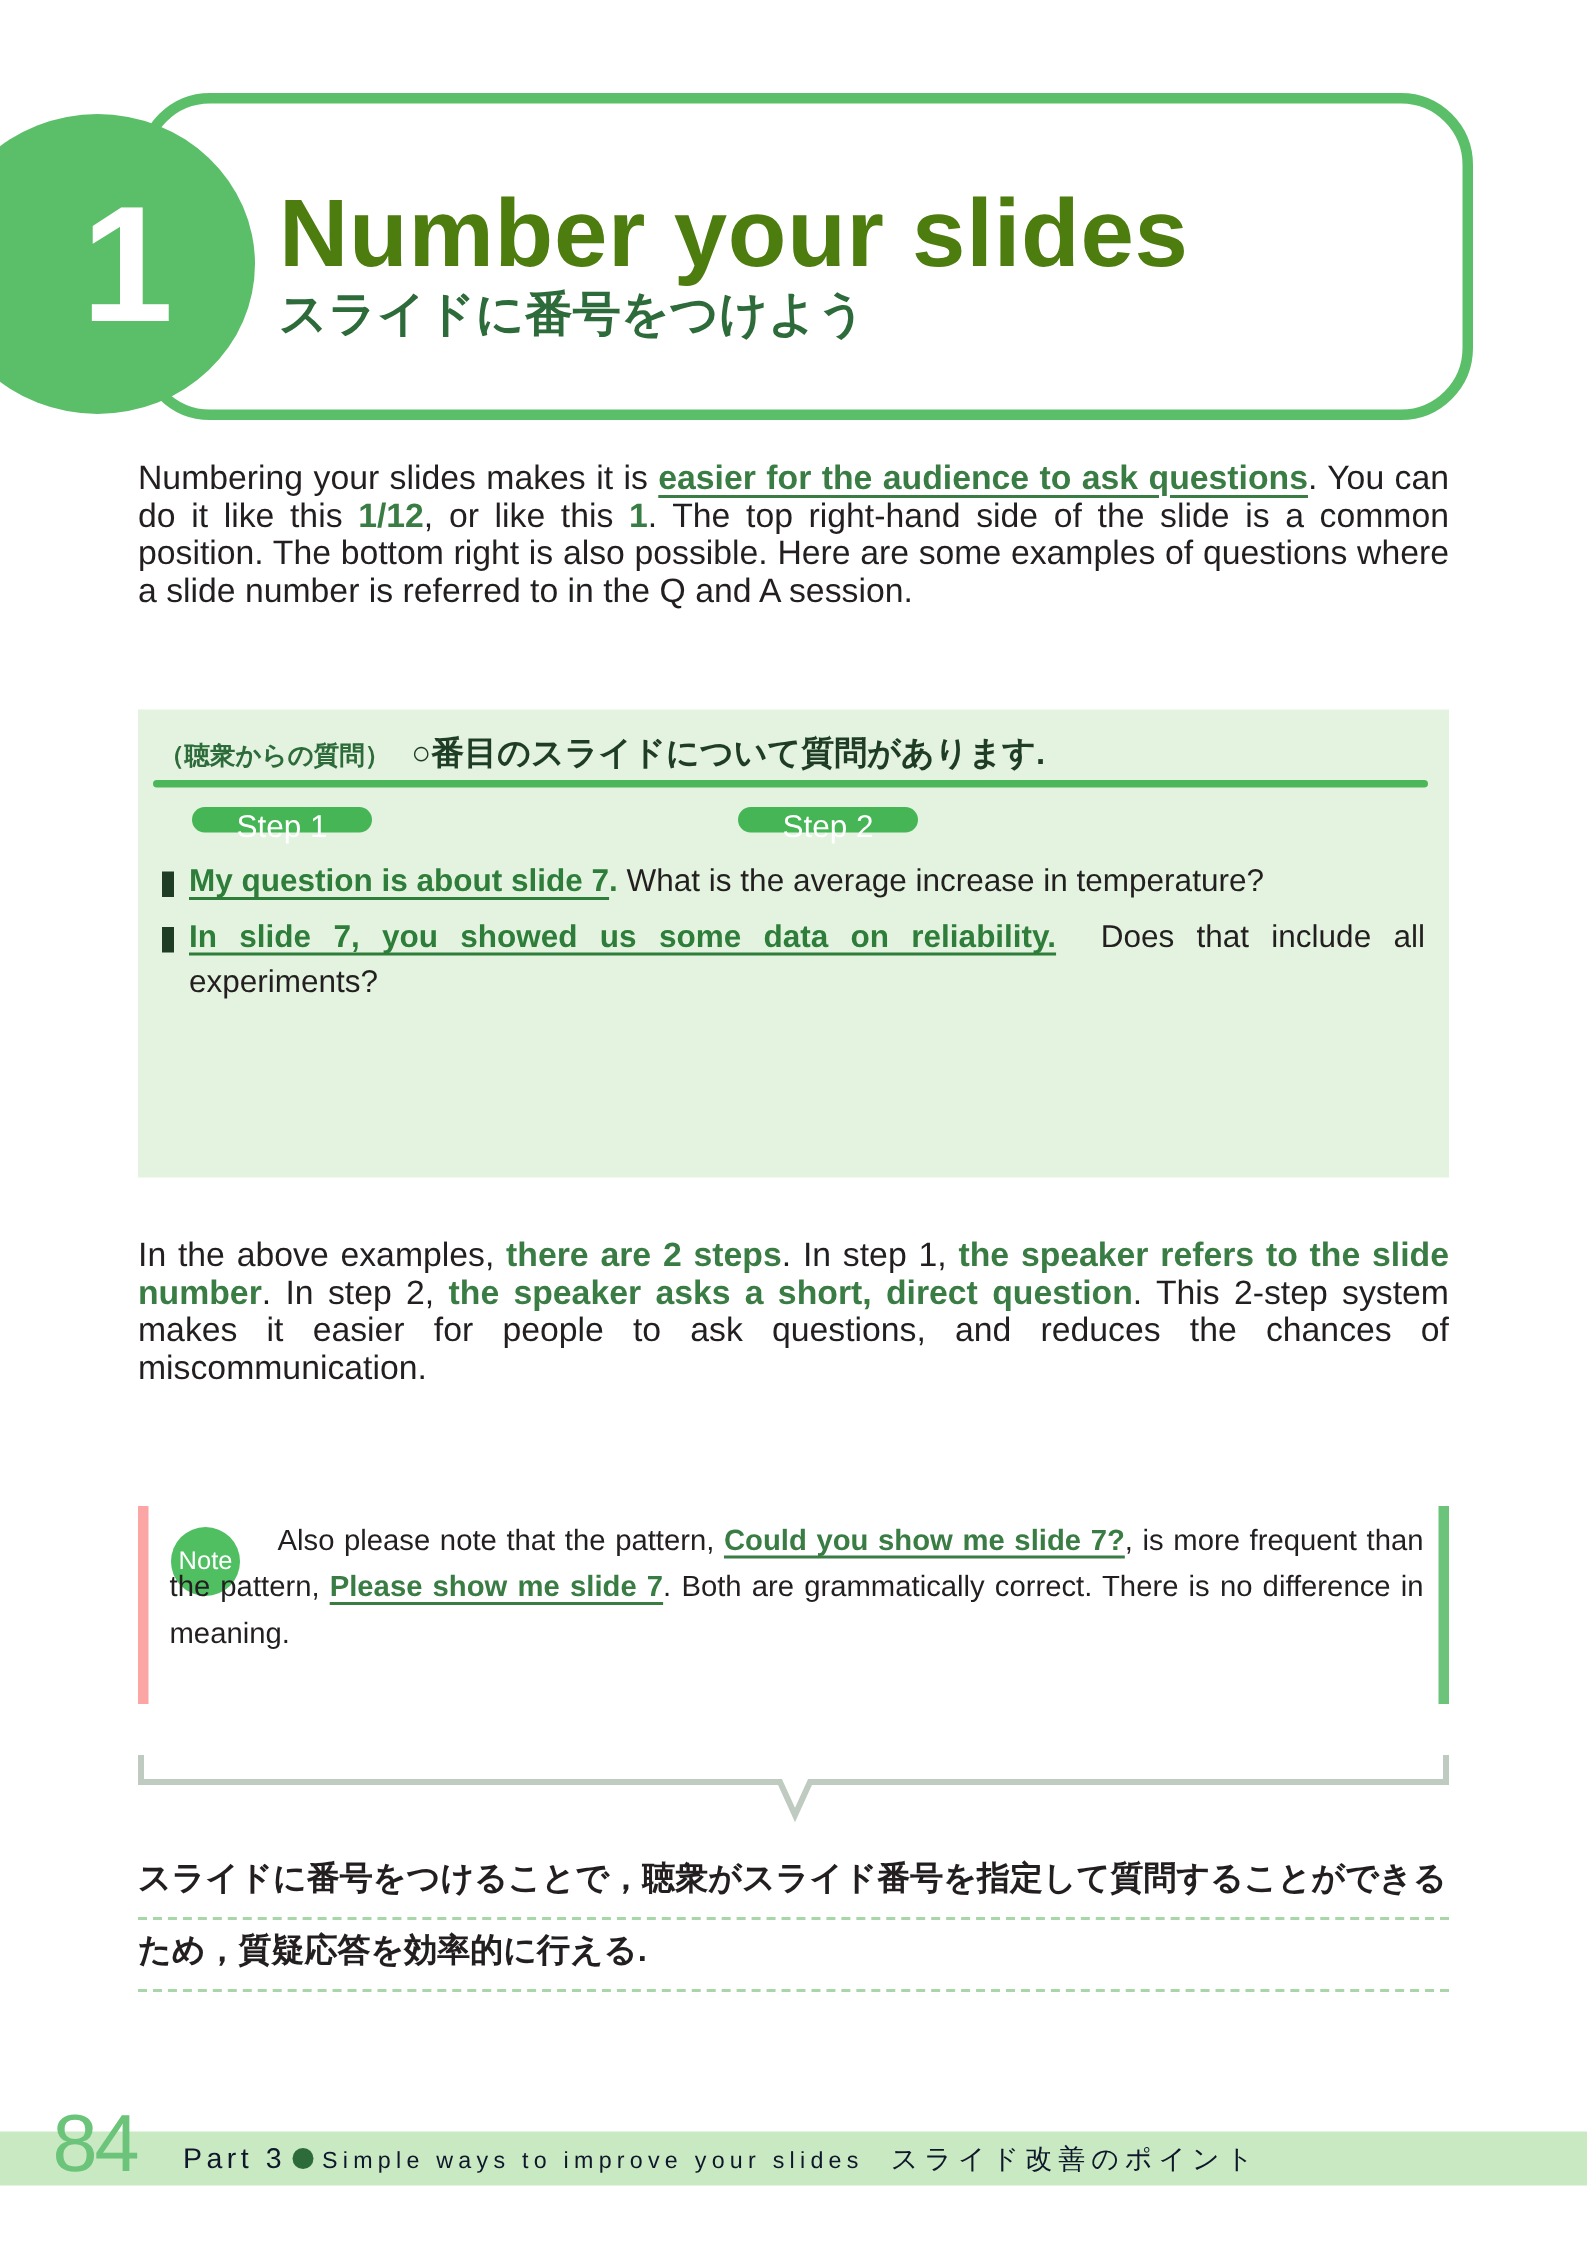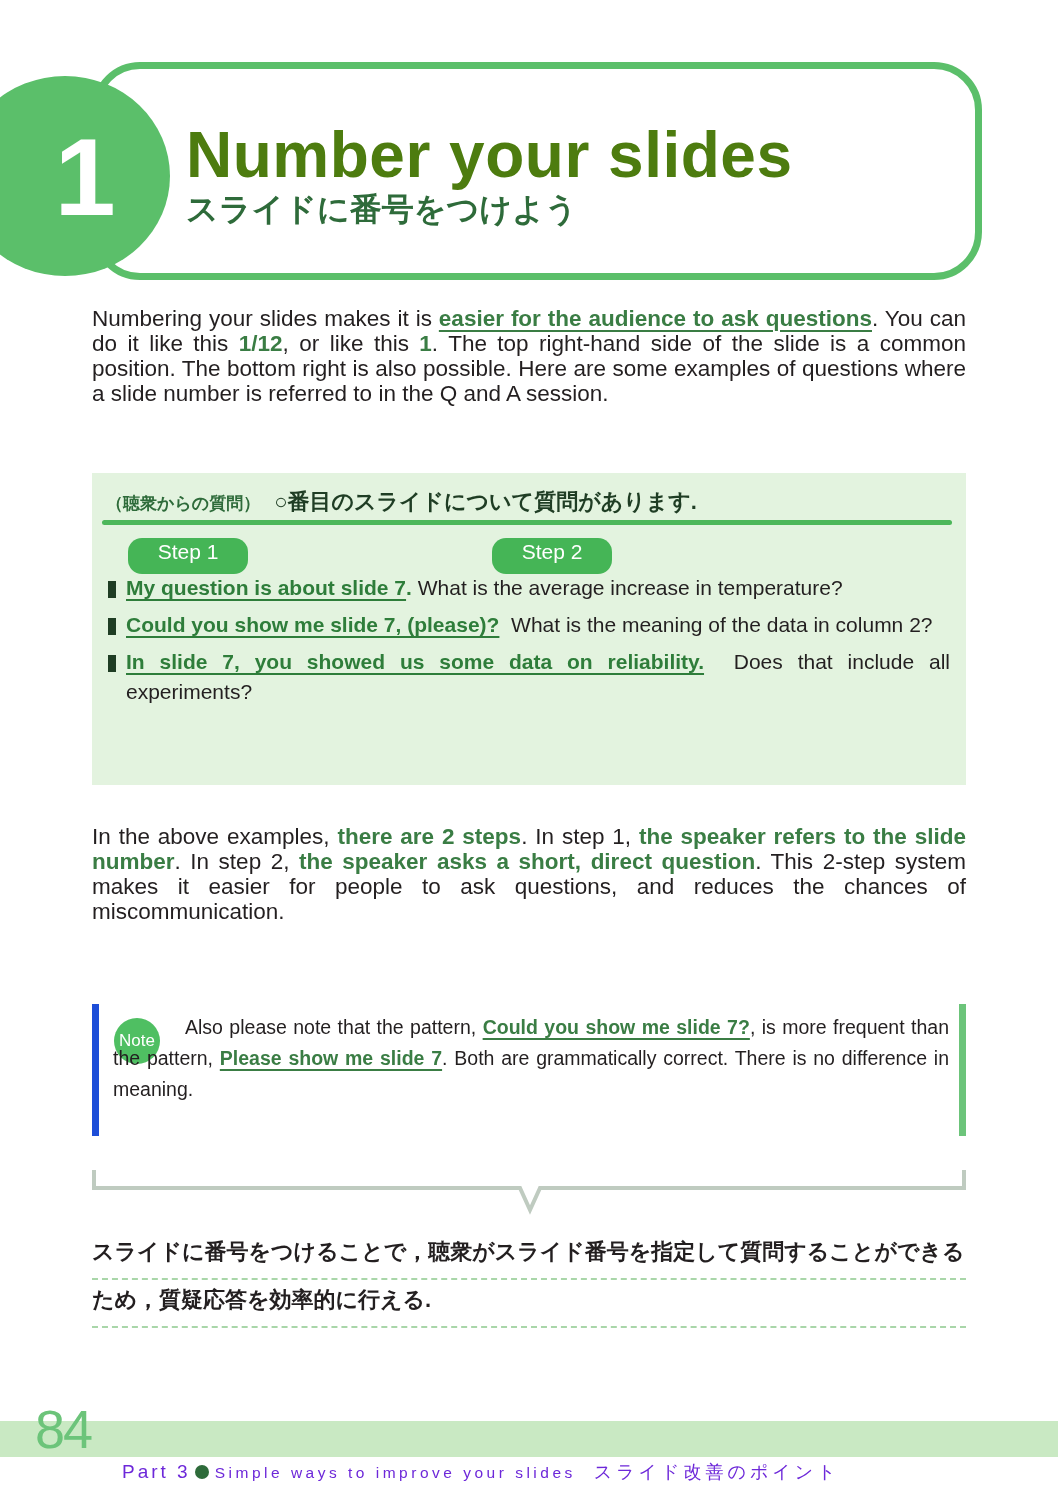--- a/index.html
+++ b/index.html
@@ -43,33 +43,33 @@
   .ex-box {
     position:absolute; left:92px; top:473px; width:874px; height:312px;
     background:#e3f3df; box-sizing:border-box;
   }
   .ex-head {
     position:absolute; left:14px; top:14px; font-size:17px; font-weight:bold; color:#2e6b3a;
   }
   .ex-head .big { font-size:22px; margin-left:14px; color:#1f3d24; }
   .ex-rule { position:absolute; left:10px; right:14px; top:47px; height:5px; background:#4cb75a; border-radius:3px; }
   .step-pill {
-    position:absolute; top:65px; width:120px; height:36px; border-radius:14px;
+    position:absolute; top:65px; width:120px; height:17px; border-radius:14px;
     background:#45b556; color:#fff; font-size:21px; text-align:center; line-height:28px;
   }
   .step1 { left:36px; } .step2 { left:400px; }
   .ex-list { position:absolute; left:12px; top:100px; width:846px; margin:0; padding:0; list-style:none; }
   .ex-item { position:relative; padding-left:22px; font-size:21px; line-height:30px; margin-bottom:7px; text-align:justify; }
   .ex-item::before { content:""; position:absolute; left:4px; top:8px; width:8px; height:17px; background:#1f3d24; }
   .ex-item .g { color:#2e7d3a; }
 
   
   .note-box {
     position:absolute; left:92px; top:1004px; width:874px; height:132px;
-    border-left:7px solid #1d4ed8; border-right:7px solid #6cc47a; box-sizing:border-box;
+    border-left:7px solid #fca5a5; border-right:7px solid #6cc47a; box-sizing:border-box;
   }
   .note-badge {
     position:absolute; left:15px; top:14px; width:46px; height:46px; border-radius:50%;
     background:#4fbf62; color:#fff; font-size:17px; line-height:46px; text-align:center;
   }
   .note-text {
     position:absolute; left:14px; top:8px; width:836px; font-size:19.5px; line-height:31px; text-align:justify;
   }
   .note-text .indent { padding-left:72px; }
 
@@ -80,21 +80,21 @@
 
   .summary {
     position:absolute; left:92px; width:874px; font-size:22px; font-weight:bold; color:#231f20;
     border-bottom:2px dashed #a9d6a9; height:46px; line-height:40px;
   }
   .s1 { top:1232px; } .s2 { top:1280px; }
 
   
   .footer-band { position:absolute; left:0; top:1421px; width:1058px; height:36px; background:#c9e9c3; }
   .page-num { position:absolute; left:35px; top:1398px; font-size:54px; color:#6cc47a; font-weight:normal; letter-spacing:-2px; }
-  .footer-text { position:absolute; left:122px; top:1460px; font-size:19px; color:#6d28d9; letter-spacing:3px; }
+  .footer-text { position:absolute; left:122px; top:1427px; font-size:19px; color:#0f172a; letter-spacing:3px; }
   .footer-text .dot { display:inline-block; width:14px; height:14px; border-radius:50%; background:#2e6b3a; margin:0 6px 0 4px; vertical-align:-1px; }
   .footer-text .sub { font-size:15.5px; letter-spacing:3.5px; }
   .footer-text .ja { font-size:18px; letter-spacing:4px; margin-left:18px; }
 </style>
 </head>
 <body>
 
 <div class="header-box"></div>
 <div class="num-circle">
   <span>1</span>
@@ -108,21 +108,20 @@
 
 <div class="ex-box">
   <div class="ex-head">
     <span>（聴衆からの質問）</span><span class="big">○番目のスライドについて質問があります.</span>
   </div>
   <div class="ex-rule"></div>
   <div class="step-pill step1">Step 1</div>
   <div class="step-pill step2">Step 2</div>
   <ul class="ex-list">
     <li class="ex-item"><span class="g u">My question is about slide 7</span><span class="g">.</span><span> What is the average increase in temperature?</span></li>
-    <li class="ex-item"><span class="g u">Could you show me slide 7, (please)?</span><span style="white-space:pre-wrap">  What is the meaning of the data in column 2?</span></li>
     <li class="ex-item"><span class="g u">In slide 7, you showed us some data on reliability.</span><span style="white-space:pre-wrap">  Does that include all experiments?</span></li>
   </ul>
 </div>
 
 <div class="para p2">
   <span>In the above examples, </span><span class="g">there are 2 steps</span><span>. In step 1, </span><span class="g">the speaker refers to the slide number</span><span>. In step 2, </span><span class="g">the speaker asks a short, direct question</span><span>. This 2-step system makes it easier for people to ask questions, and reduces the chances of miscommunication.</span>
 </div>
 
 <div class="note-box">
   <div class="note-badge">Note</div>

